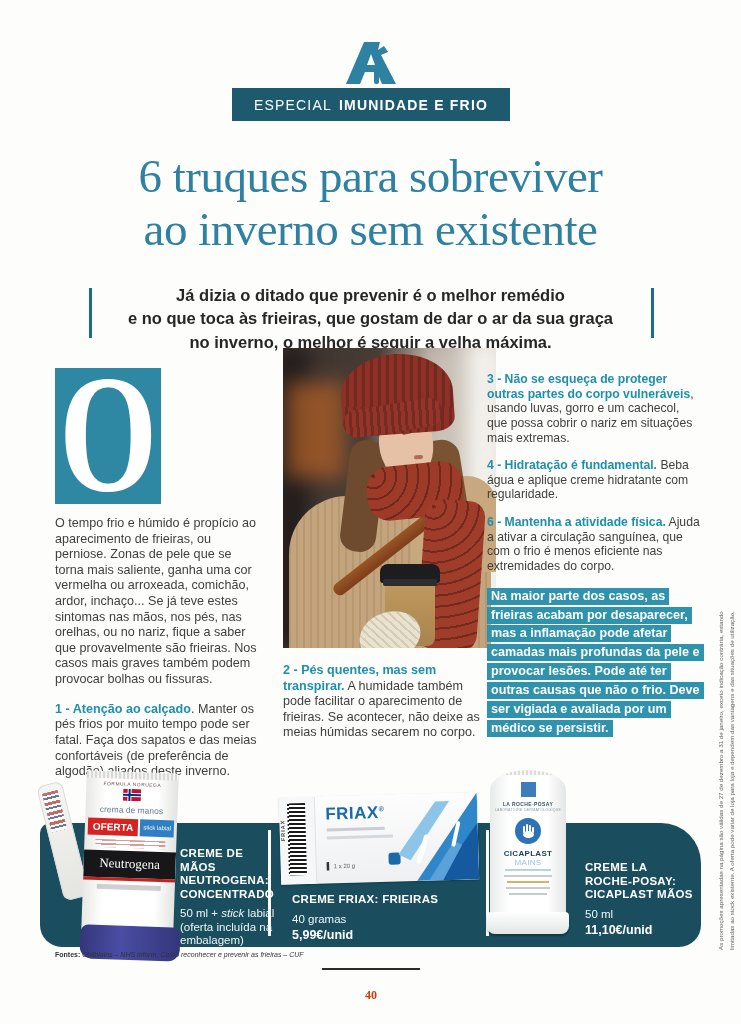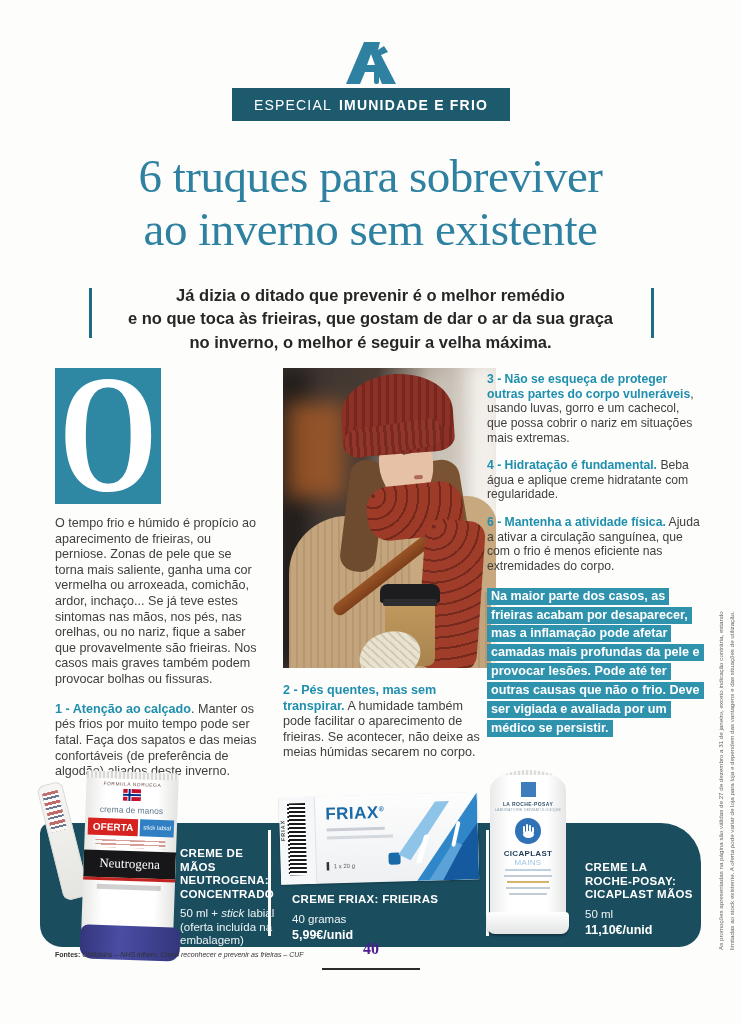--- a/index.html
+++ b/index.html
@@ -26,21 +26,21 @@
   .standfirst {
     position:absolute; left:70px; top:284px; width:601px; text-align:center;
     font-weight:700; font-size:16.5px; line-height:1.42; color:#262626;
   }
   .side-rule { position:absolute; top:288px; width:2.5px; height:50px; background:#1d6e85; }
   .side-rule.left  { left:89px; }
   .side-rule.right { left:651px; }
 
   
   .col-left   { position:absolute; left:55px;  top:368px; width:208px; }
-  .col-center { position:absolute; left:267px; top:368px; width:215px;padding-left:16px; }
+  .col-center { position:absolute; left:267px; top:348px; width:215px;padding-left:16px; }
   .col-right  { position:absolute; left:487px; top:372px; width:214px; }
 
   .dropcap-box {
     width:106px; height:136px; background:#2e87a3; color:#fff;
     display:flex; align-items:center; justify-content:center; overflow:hidden;
   }
   .dropcap-box span{
     font-family:"Liberation Serif", serif; font-weight:700; font-size:168px;
     line-height:136px; transform:scaleX(.75); display:block; margin-top:-6px;
   }
@@ -192,22 +192,22 @@
   .lr-tl.w1{width:48px;} .lr-tl.w2{width:42px; background:#d8b36a;} .lr-tl.w3{width:44px;} .lr-tl.w4{width:38px;}
   .lrp-cap { position:absolute; left:487px; top:912px; width:82px; height:22px;
     background:linear-gradient(#ffffff,#e3e4e4); border-radius:4px 4px 8px 8px;
     box-shadow:0 2px 2px rgba(0,0,0,.3); }
 
   
   .sources { position:absolute; left:55px; top:951px; font-size:7px; color:#333; }
   .sources .lbl { font-weight:700; }
   .sources .txt { font-style:italic; }
   .pageno-rule { position:absolute; left:322px; top:968px; width:98px; height:1.5px; background:#2b2b2b; }
-  .pageno { position:absolute; left:322px; top:940px; width:98px; text-align:center;
-    font-family:"Liberation Serif", serif; font-weight:700; font-size:16px; color:#4c1d95; }
+  .pageno { position:absolute; left:322px; top:988px; width:98px; text-align:center;
+    font-family:"Liberation Serif", serif; font-weight:700; font-size:12px; color:#c2410c; }
   .side-note { position:absolute; right:3px; top:595px; height:355px; width:22px;
     writing-mode:vertical-rl; transform:rotate(180deg);
     font-size:6.2px; line-height:1.7; color:#5f5f5f; }
 </style>
 </head>
 <body>
 
 <div class="page">
 
   <svg class="brand-logo" viewBox="0 0 54 46">

